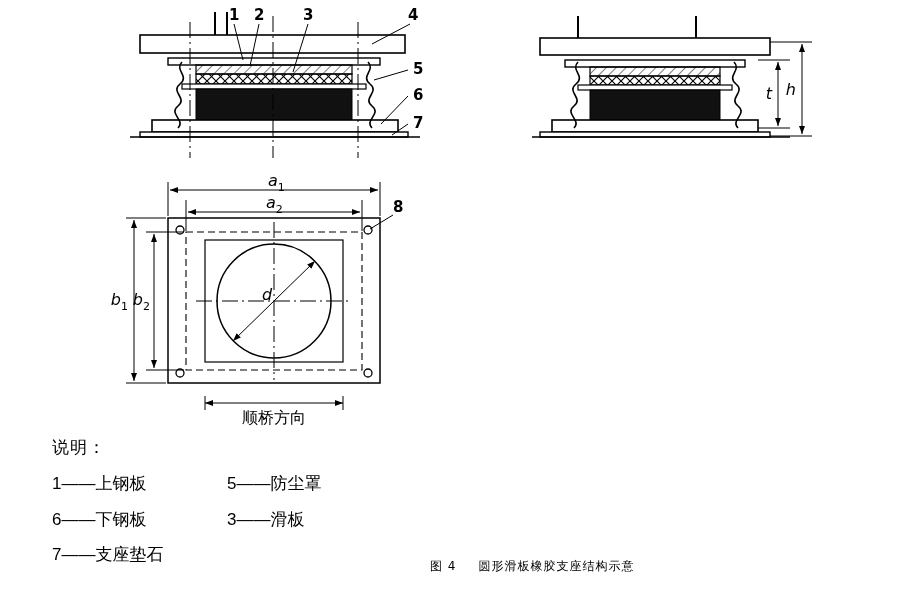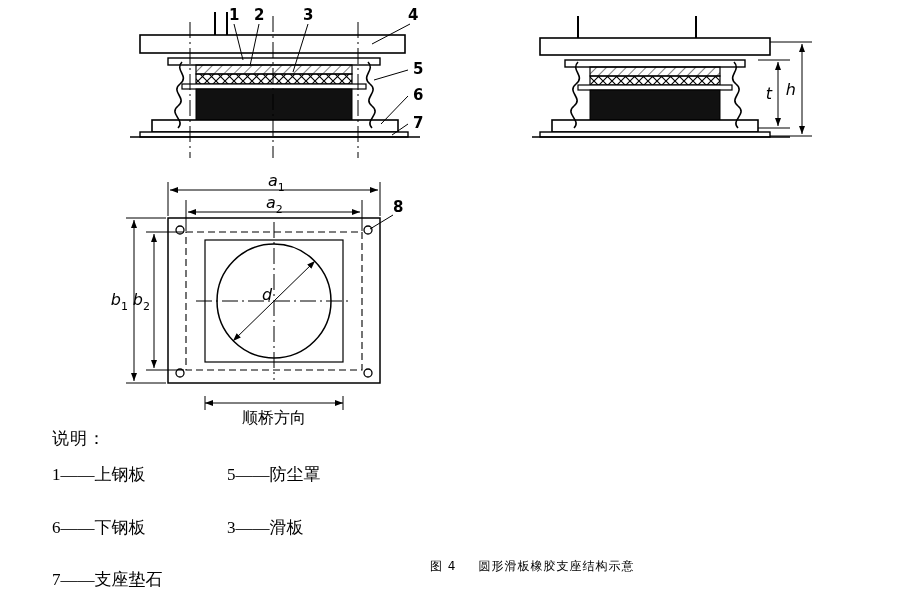--- a/index.html
+++ b/index.html
@@ -16,35 +16,35 @@
     overflow: hidden;
   }
   #figure {
     position: absolute;
     left: 0; top: 0;
     width: 900px; height: 605px;
   }
   .legend {
     position: absolute;
     left: 52px;
-    top: 423px;
+    top: 432px;
     width: 400px;
     font-size: 17px;
     line-height: 1.9;
-    font-family: Liberation Serif, serif;
+    font-family: Liberation Sans, sans-serif;
   }
   .legend-title {
     font-size: 17px;
     margin-bottom: 4px;
     letter-spacing: 1px;
   }
   .legend-grid {
     display: grid;
     grid-template-columns: 175px 175px;
-    row-gap: 20px;
+    row-gap: 3px;
   }
   .legend-item {
     white-space: nowrap;
     font-size: 17px;
   }
   .fig-caption {
     position: absolute;
     left: 430px;
     top: 558px;
     font-size: 12px;

